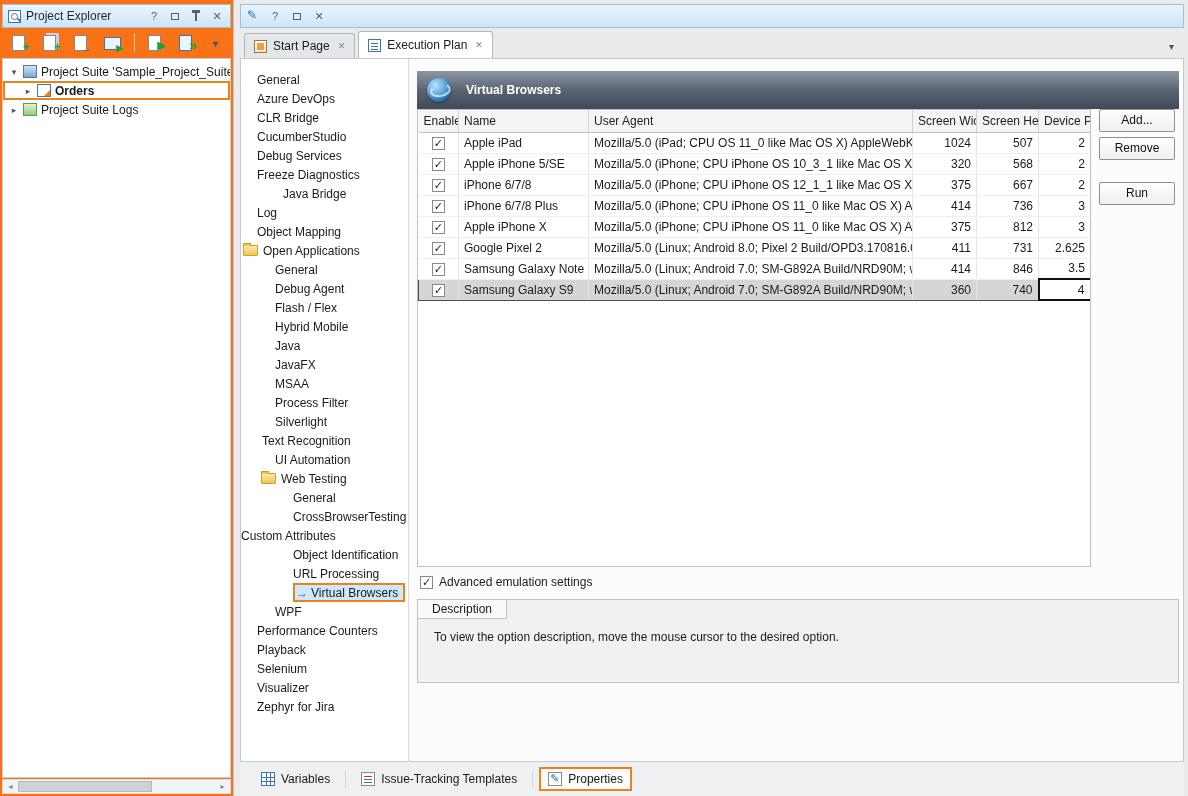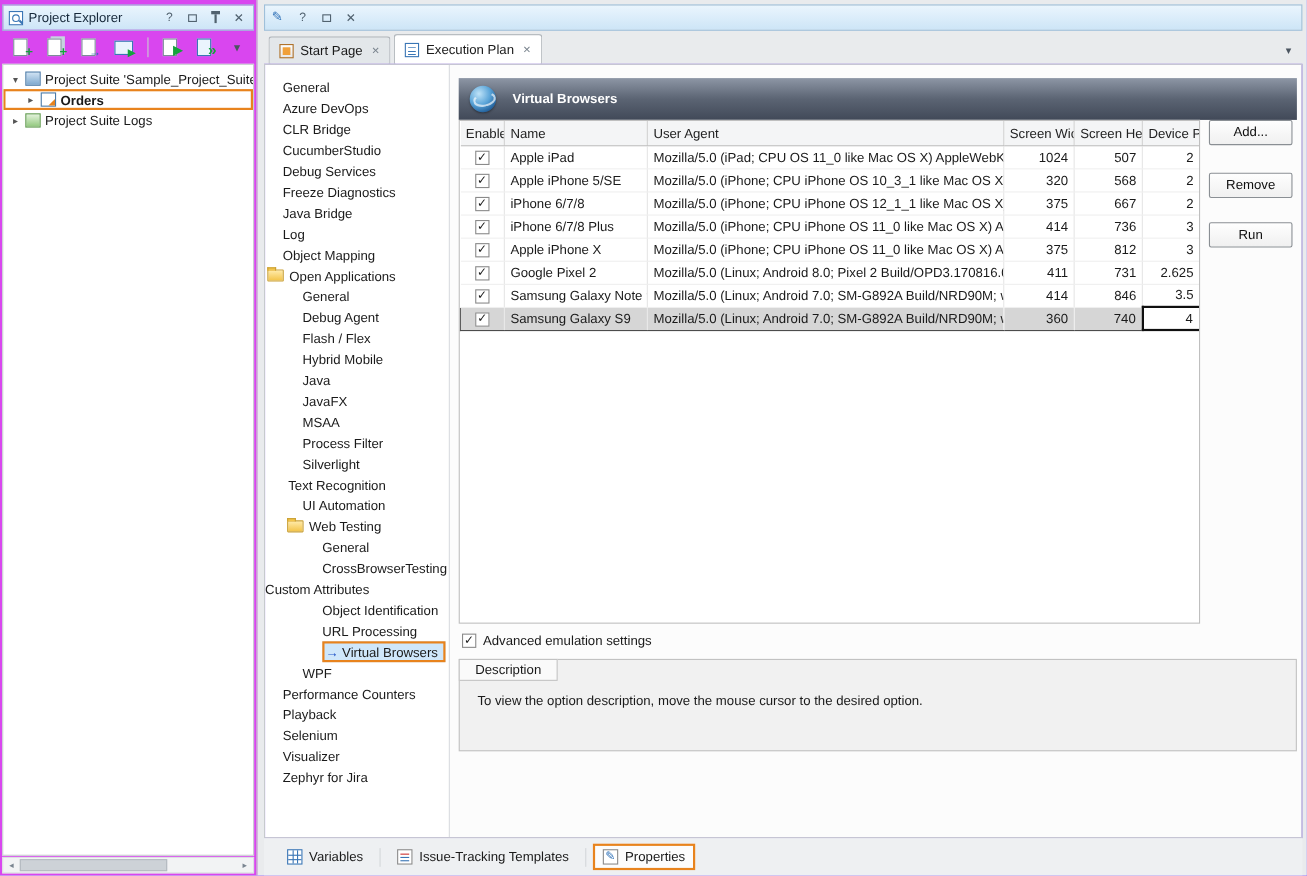--- a/index.html
+++ b/index.html
@@ -5,21 +5,21 @@
 *{margin:0;padding:0;box-sizing:border-box;}
 html,body{width:1188px;height:796px;overflow:hidden;}
 body{font-family:"Liberation Sans",sans-serif;font-size:12px;color:#1a1a1a;background:#e9ebed;}
 .root{width:1188px;height:796px;display:flex;flex-direction:column;}
 
 .app-tabbar{height:28px;flex:0 0 28px;display:flex;align-items:flex-end;background:#e4e6e8;}
 .app-tab{height:25px;display:flex;align-items:center;padding:0 13px;background:#dadde0;border:1px solid #b8bcc0;border-bottom:none;margin-right:1px;color:#222;}
 .app-tab.active{background:#f2f4f5;height:28px;}
 
 .main{flex:1;display:flex;min-height:0;}
-.explorer{width:234px;flex:0 0 234px;display:flex;flex-direction:column;background:#d946ef;border-right:1px solid #c2c6ca;}
+.explorer{width:234px;flex:0 0 234px;display:flex;flex-direction:column;background:#f97316;border-right:1px solid #c2c6ca;}
 .panel-caption{height:24px;flex:0 0 24px;margin:4px 2px 0 2px;background:linear-gradient(#eaf5fd,#cde5f7);border:1px solid #9fc0da;display:flex;align-items:center;gap:5px;padding:0 5px;}
 .cap-icon{width:13px;height:13px;background:#fff;border:1px solid #3a76b5;position:relative;flex:0 0 13px;}
 .cap-icon::after{content:"";position:absolute;left:2px;top:2px;width:5px;height:5px;border:1.5px solid #3a76b5;border-radius:50%;}
 .cap-icon::before{content:"";position:absolute;left:8px;top:8px;width:4px;height:2px;background:#3a76b5;transform:rotate(45deg);}
 .caption-title{flex:1;color:#16283a;}
 .cap-btn{width:16px;height:16px;display:flex;align-items:center;justify-content:center;color:#51626f;font-size:11px;}
 .sq{width:8px;height:7px;border:1px solid #51626f;display:block;}
 .pin{width:2px;height:8px;background:#51626f;display:block;position:relative;margin-top:2px;}
 .pin::before{content:"";position:absolute;left:-3px;top:-3px;width:8px;height:3px;background:#51626f;}
 
@@ -93,21 +93,21 @@
 .vb-table td{padding:2px 5px;height:21px;border-right:1px solid #e6e6e6;border-bottom:1px solid #efefef;overflow:hidden;white-space:nowrap;}
 td.c-enable{text-align:center;}
 td.c-num{text-align:right;}
 .checkbox{display:inline-block;width:13px;height:13px;border:1px solid #8a8a8a;background:#fff;color:#222;font-size:11px;line-height:11px;text-align:center;vertical-align:middle;}
 tr.sel td{background:#d6d6d6;border-top:1px solid #4c4c4c;border-bottom:1px solid #4c4c4c;}
 tr.sel td:first-child{border-left:1px solid #4c4c4c;}
 tr.sel td:last-child{border-right:1px solid #4c4c4c;}
 tr.sel td.focus-cell{background:#fff;border:2px solid #101010;}
 .vb-buttons{margin-left:8px;display:flex;flex-direction:column;width:76px;flex:0 0 76px;}
 .btn{height:23px;background:linear-gradient(#fefefe,#f0f0f0);border:1px solid #8a8f94;border-radius:2px;text-align:center;line-height:21px;color:#101010;font-family:inherit;font-size:12px;}
-.btn-remove{margin-top:25px;}
+.btn-remove{margin-top:5px;}
 .btn-run{margin-top:22px;}
 .adv{display:flex;align-items:center;gap:6px;margin:8px 0 0 3px;}
 .desc-box{margin-top:10px;border:1px solid #c2c2c2;background:#f1f1f1;height:84px;flex:0 0 84px;position:relative;}
 .desc-cap{position:absolute;left:-1px;top:-1px;background:#fafafa;border:1px solid #c2c2c2;padding:2px 14px;}
 .desc-text{padding:30px 0 0 16px;}
 
 .bottom-bar{height:34px;flex:0 0 34px;display:flex;align-items:center;padding-left:12px;gap:3px;background:#eef0f2;}
 .btab{display:flex;align-items:center;gap:6px;padding:5px 9px;color:#1a1a1a;}
 .btab.hl{border:2px solid #e8831d;background:#fcfcfc;padding:3px 7px;}
 .vsep{width:1px;height:17px;background:#d4d7da;margin:0 3px;}
@@ -216,21 +216,21 @@
             </div>
             <div class="ot-item" style="padding-left: 16px;">
               <span class="ot-label">CucumberStudio</span>
             </div>
             <div class="ot-item" style="padding-left: 16px;">
               <span class="ot-label">Debug Services</span>
             </div>
             <div class="ot-item" style="padding-left: 16px;">
               <span class="ot-label">Freeze Diagnostics</span>
             </div>
-            <div class="ot-item" style="padding-left: 16px;">
+            <div class="ot-item" style=" margin-left: 42px;">
               <span class="ot-label">Java Bridge</span>
             </div>
             <div class="ot-item" style="padding-left: 16px;">
               <span class="ot-label">Log</span>
             </div>
             <div class="ot-item" style="padding-left: 16px;">
               <span class="ot-label">Object Mapping</span>
             </div>
             <div class="ot-item" style="padding-left: 2px;">
               <span class="folder"></span>

